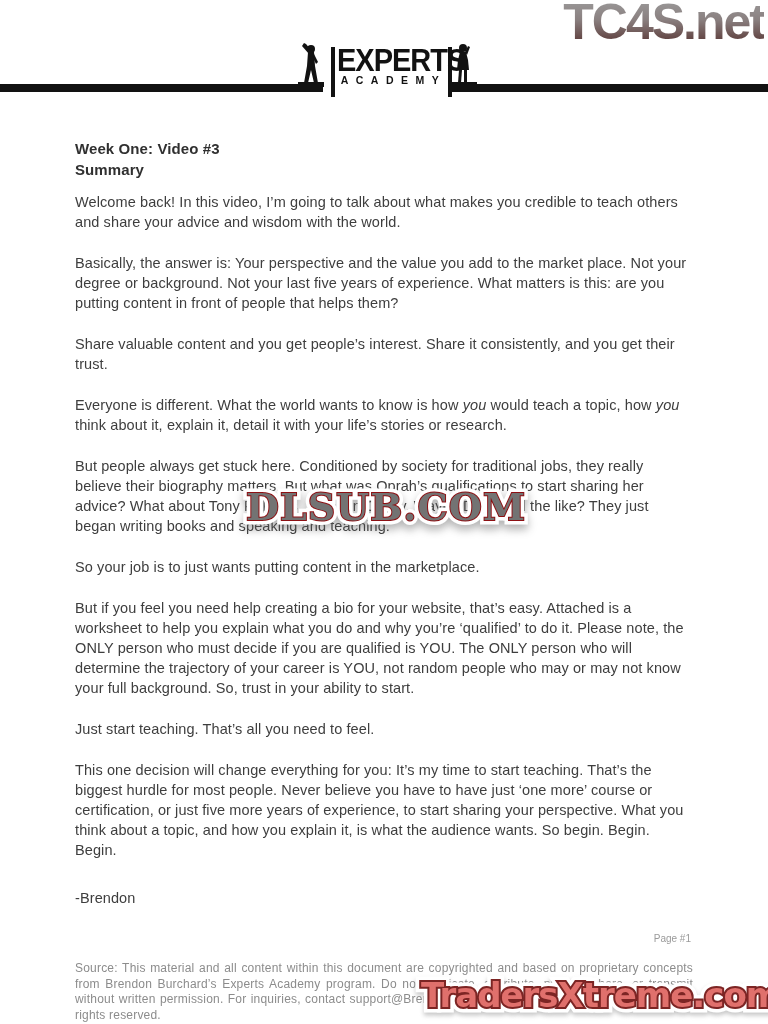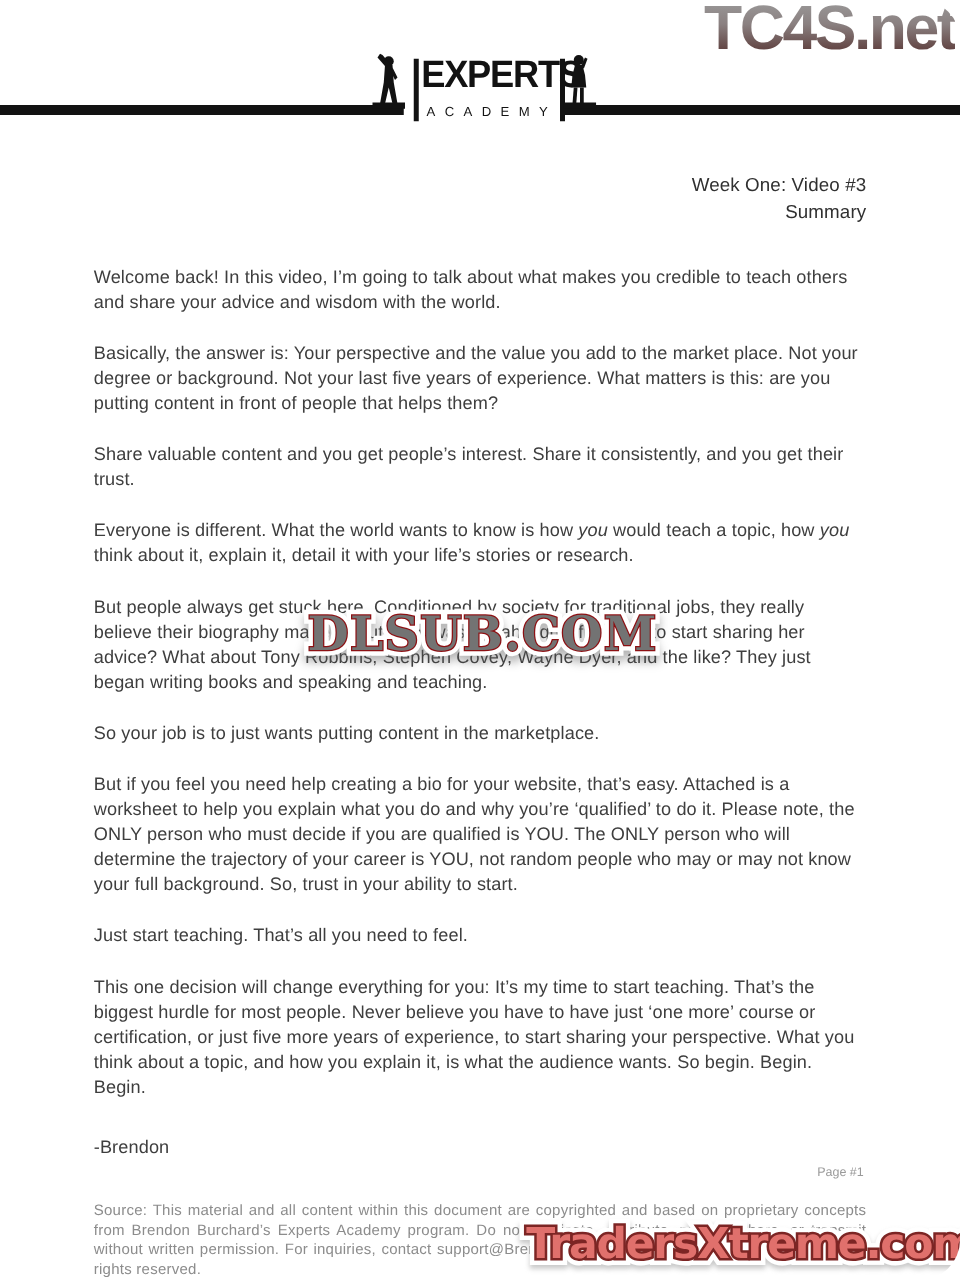--- a/index.html
+++ b/index.html
@@ -1,53 +1,52 @@
 <!DOCTYPE html>
 <html><head>
 <meta charset="utf-8">
 <style>
   * { margin:0; padding:0; box-sizing:border-box; }
   html,body { background:#ffffff; }
   .page {
     position:relative; width:768px; height:1024px; margin:0 auto;
     background:#ffffff; overflow:hidden;
     font-family:"Liberation Sans","DejaVu Sans",sans-serif;
-    border-radius:32px;
   }
 
   
   .wm-top {
     position:absolute; top:-3px; right:4px; z-index:30;
     font-family:"Liberation Sans",sans-serif;
     font-weight:bold; font-size:50px; letter-spacing:-2px; line-height:1.0;
     background:linear-gradient(180deg,#9d9d9d 0%,#8a8080 45%,#54302e 100%);
     -webkit-background-clip:text; background-clip:text; color:transparent;
   }
 
   
   .bar-seg { position:absolute; top:84px; height:8px; background:#121212; }
   .bar-left  { left:0; width:323px; }
   .bar-right { left:449px; right:0; }
   .vbar { position:absolute; top:47px; width:4px; height:50px; background:#121212; }
   .vbar-l { left:331px; }
   .vbar-r { left:448px; }
   .logo-text { position:absolute; left:337px; top:46px; width:110px; text-align:center; color:#121212; }
   .logo-title { font-weight:bold; font-size:29px; letter-spacing:-1px; line-height:28px; transform:scaleY(1.05); }
-  .logo-sub   { font-weight:normal; font-size:10.5px; letter-spacing:7.5px; line-height:12px; margin-top:10px; text-indent:3px; white-space:nowrap; }
+  .logo-sub   { font-weight:bold; font-size:10.5px; letter-spacing:7.5px; line-height:12px; margin-top:0; text-indent:3px; white-space:nowrap; }
   .silhouette { position:absolute; }
   .sil-l { left:294px; top:40px; }
   .sil-r { left:451px; top:42px; }
 
   
   .content {
     position:absolute; left:75px; top:138px; width:618px;
     font-size:14.5px; line-height:20px; color:#3e3e3e;
     letter-spacing:0.1px;
   }
-  .doc-title { text-align:right; font-weight:normal; color:#303030; font-size:15px; line-height:21px; margin-bottom:32px; }
+  .doc-title { text-align:left; font-weight:bold; color:#303030; font-size:15px; line-height:21px; margin-bottom:12px; }
   .content p { margin:0 0 21px 0; }
   .signature { margin-top:28px; font-size:14.5px; }
 
   .page-num { position:absolute; top:933px; right:77px; font-size:10px; color:#9a9a9a; }
 
   .footer {
     position:absolute; left:75px; top:961px; width:618px;
     font-size:12px; line-height:15.5px; color:#8c8c8c;
     text-align:justify; letter-spacing:0.2px;
   }

